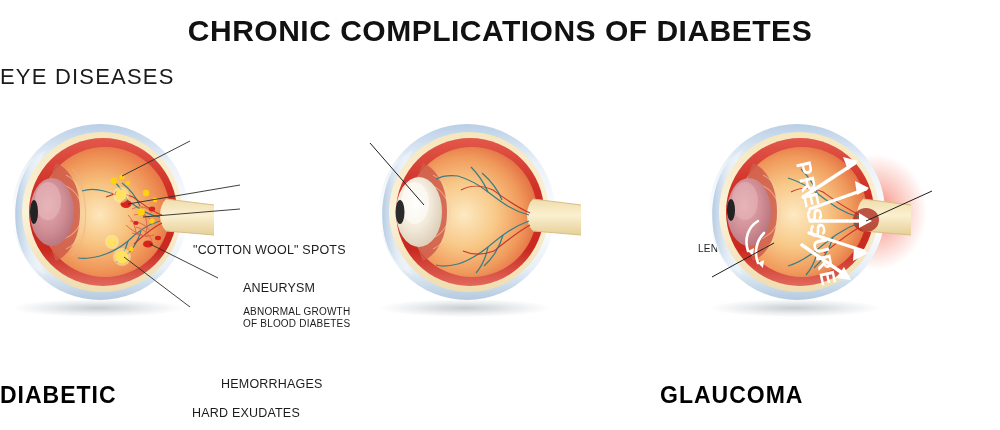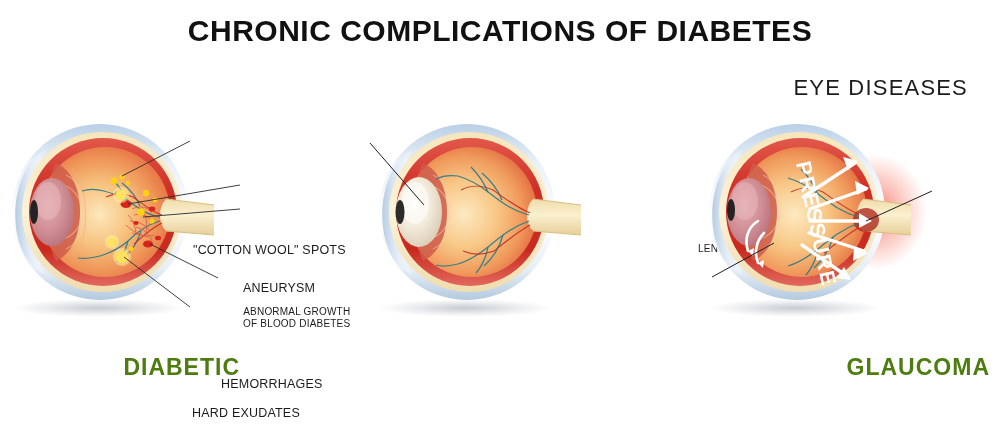--- a/index.html
+++ b/index.html
@@ -3,33 +3,33 @@
 <meta charset="utf-8">
 <style>
   html,body{margin:0;padding:0;background:#ffffff;}
   body{width:1000px;height:430px;position:relative;overflow:hidden;
        font-family:"Liberation Sans",sans-serif;color:#1a1a1a;}
   .stage{position:absolute;inset:0;}
 
   
   #main-title{position:absolute;top:14px;left:0;width:1000px;text-align:center;
      font-size:30px;font-weight:bold;letter-spacing:.5px;color:#111;}
-  #sub-title{position:absolute;top:75px;left:0;width:968px;text-align:right;
+  #sub-title{position:absolute;top:64px;left:0;width:968px;text-align:left;
      font-size:22px;font-weight:normal;letter-spacing:1.2px;color:#1b1b1b;}
 
   
   .panel{position:absolute;top:105px;height:240px;}
   #panel-retinopathy{left:0;width:340px;}
   #panel-cataracts{left:340px;width:330px;}
   #panel-glaucoma{left:670px;width:330px;}
   .panel svg{position:absolute;top:0;left:0;overflow:visible;}
 
   
-  .caption{position:absolute;text-align:right;font-size:23px;font-weight:bold;
-     letter-spacing:1px;line-height:32px;color:#4d7c0f;}
+  .caption{position:absolute;text-align:left;font-size:23px;font-weight:bold;
+     letter-spacing:1px;line-height:32px;color:#000000;margin-top:28px;}
   #caption-retinopathy{left:0;width:240px;top:351px;}
   #caption-cataracts{left:350px;width:300px;top:351px;}
   #caption-glaucoma{left:660px;width:330px;top:351px;}
 
   
   .lbl{position:absolute;color:#1c1c1c;line-height:12.5px;white-space:nowrap;}
   .lbl-lg{font-size:12.5px;letter-spacing:.2px;}
   .lbl-sm{font-size:10px;letter-spacing:.2px;}
 
   #lbl-cotton{left:193px;top:139px;}

